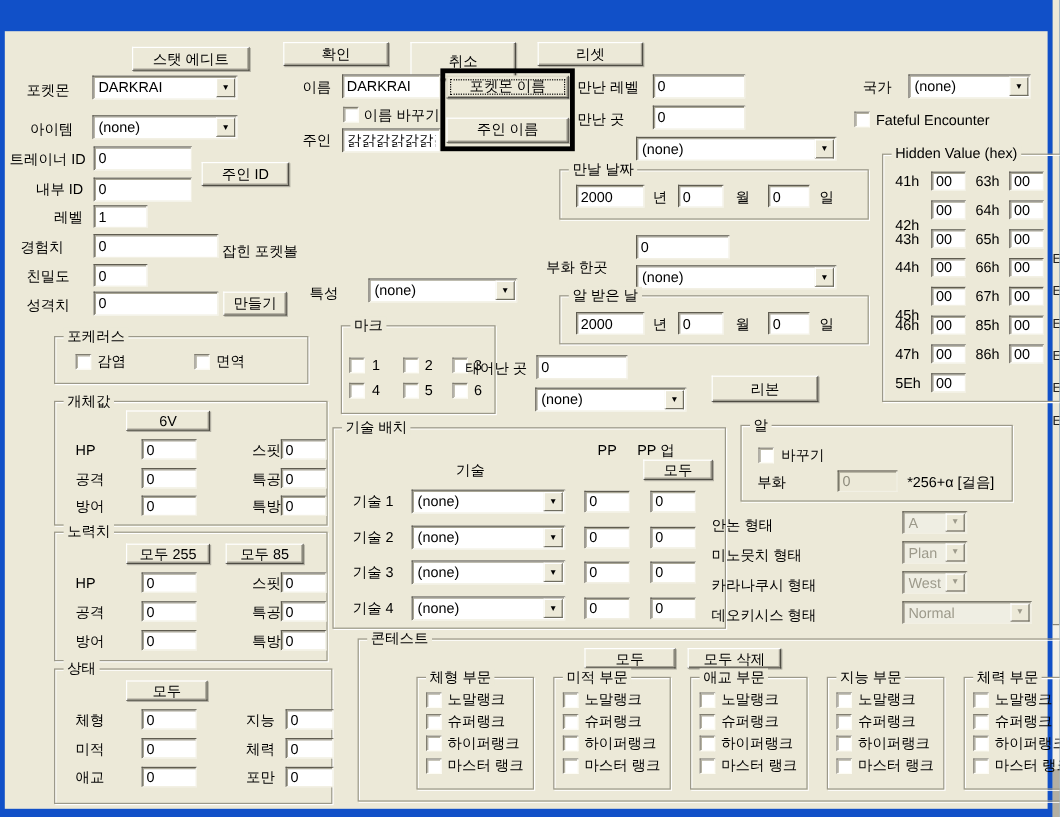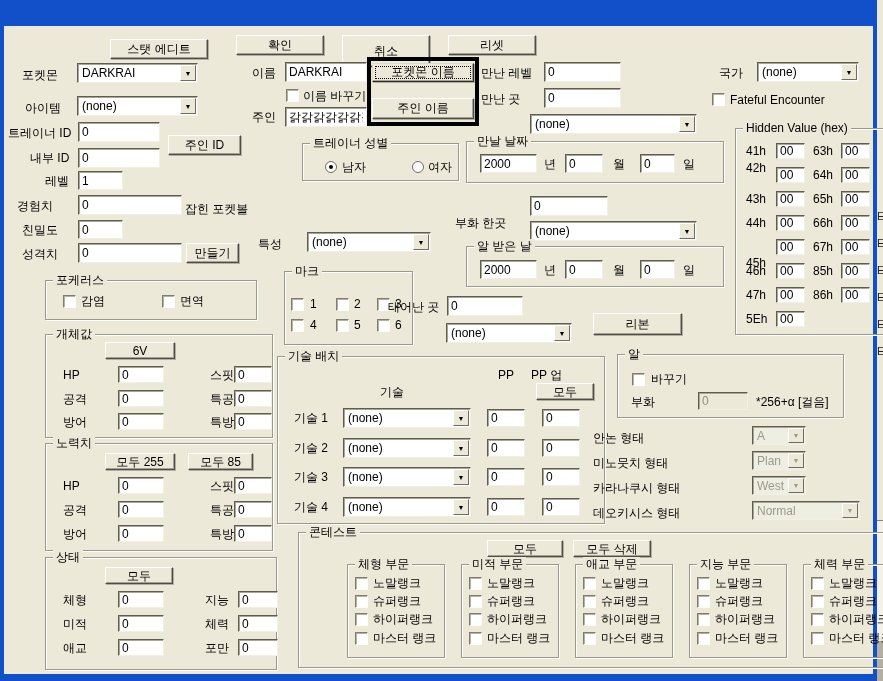--- a/index.html
+++ b/index.html
@@ -113,27 +113,20 @@
     <span class="lbl" style="left:45px;top:174px">레벨</span>
     <input class="txt" style="left: 78px; top: 171px; width: 45px; height: 19px;" readonly="" value="1">
     <span class="lbl" style="left:17px;top:199px">경험치</span>
     <input class="txt" style="left: 78px; top: 195px; width: 104px; height: 20px;" readonly="" value="0">
     <span class="lbl" style="left:22px;top:223px">친밀도</span>
     <input class="txt" style="left: 78px; top: 220px; width: 45px; height: 19px;" readonly="" value="0">
     <span class="lbl" style="left:22px;top:247px">성격치</span>
     <input class="txt" style="left: 78px; top: 243px; width: 104px; height: 20px;" readonly="" value="0">
     <button class="btn" style="left:186px;top:243px;width:53px;height:20px">만들기</button>
 
-    <div class="grp" style="left:273px;top:143px;width:157px;height:38px">
-      <span class="gt">트레이너 성별</span>
-      <span class="rdo on" style="left:22px;top:17px"></span>
-      <span class="lbl" style="left:39px;top:16px">남자</span>
-      <span class="rdo" style="left:109px;top:17px"></span>
-      <span class="lbl" style="left:125px;top:16px">여자</span>
-    </div>
 
     <div class="grp" style="left:437px;top:141px;width:258px;height:42px">
       <span class="gt">만날 날짜</span>
       <input class="txt" style="left: 13px; top: 12px; width: 57px; height: 19px;" readonly="" value="2000">
       <span class="lbl" style="left:77px;top:15px">년</span>
       <input class="txt" style="left: 98px; top: 12px; width: 38px; height: 19px;" readonly="" value="0">
       <span class="lbl" style="left:146px;top:15px">월</span>
       <input class="txt" style="left: 173px; top: 12px; width: 35px; height: 19px;" readonly="" value="0">
       <span class="lbl" style="left:216px;top:15px">일</span>
     </div>
@@ -315,21 +308,21 @@
       <span class="v">Normal</span>
       <span class="a">▼</span>
     </div>
 
     <div class="grp" style="left:706px;top:128px;width:162px;height:207px">
       <span class="gt">Hidden Value (hex)</span>
       <span class="lbl" style="left:10px;top:15px">41h</span>
       <input class="txt" style="left: 40px; top: 14px; width: 29px; height: 16px;" readonly="" value="00">
       <span class="lbl" style="left:77px;top:15px">63h</span>
       <input class="txt" style="left: 105px; top: 14px; width: 29px; height: 16px;" readonly="" value="00">
-      <span class="lbl" style="left:10px;top:32px">42h</span>
+      <span class="lbl" style="left:10px;top:52px">42h</span>
       <input class="txt" style="left: 40px; top: 38px; width: 29px; height: 16px;" readonly="" value="00">
       <span class="lbl" style="left:77px;top:39px">64h</span>
       <input class="txt" style="left: 105px; top: 38px; width: 29px; height: 16px;" readonly="" value="00">
       <span class="lbl" style="left:10px;top:63px">43h</span>
       <input class="txt" style="left: 40px; top: 62px; width: 29px; height: 16px;" readonly="" value="00">
       <span class="lbl" style="left:77px;top:63px">65h</span>
       <input class="txt" style="left: 105px; top: 62px; width: 29px; height: 16px;" readonly="" value="00">
       <span class="lbl" style="left:10px;top:87px">44h</span>
       <input class="txt" style="left: 40px; top: 86px; width: 29px; height: 16px;" readonly="" value="00">
       <span class="lbl" style="left:77px;top:87px">66h</span>

